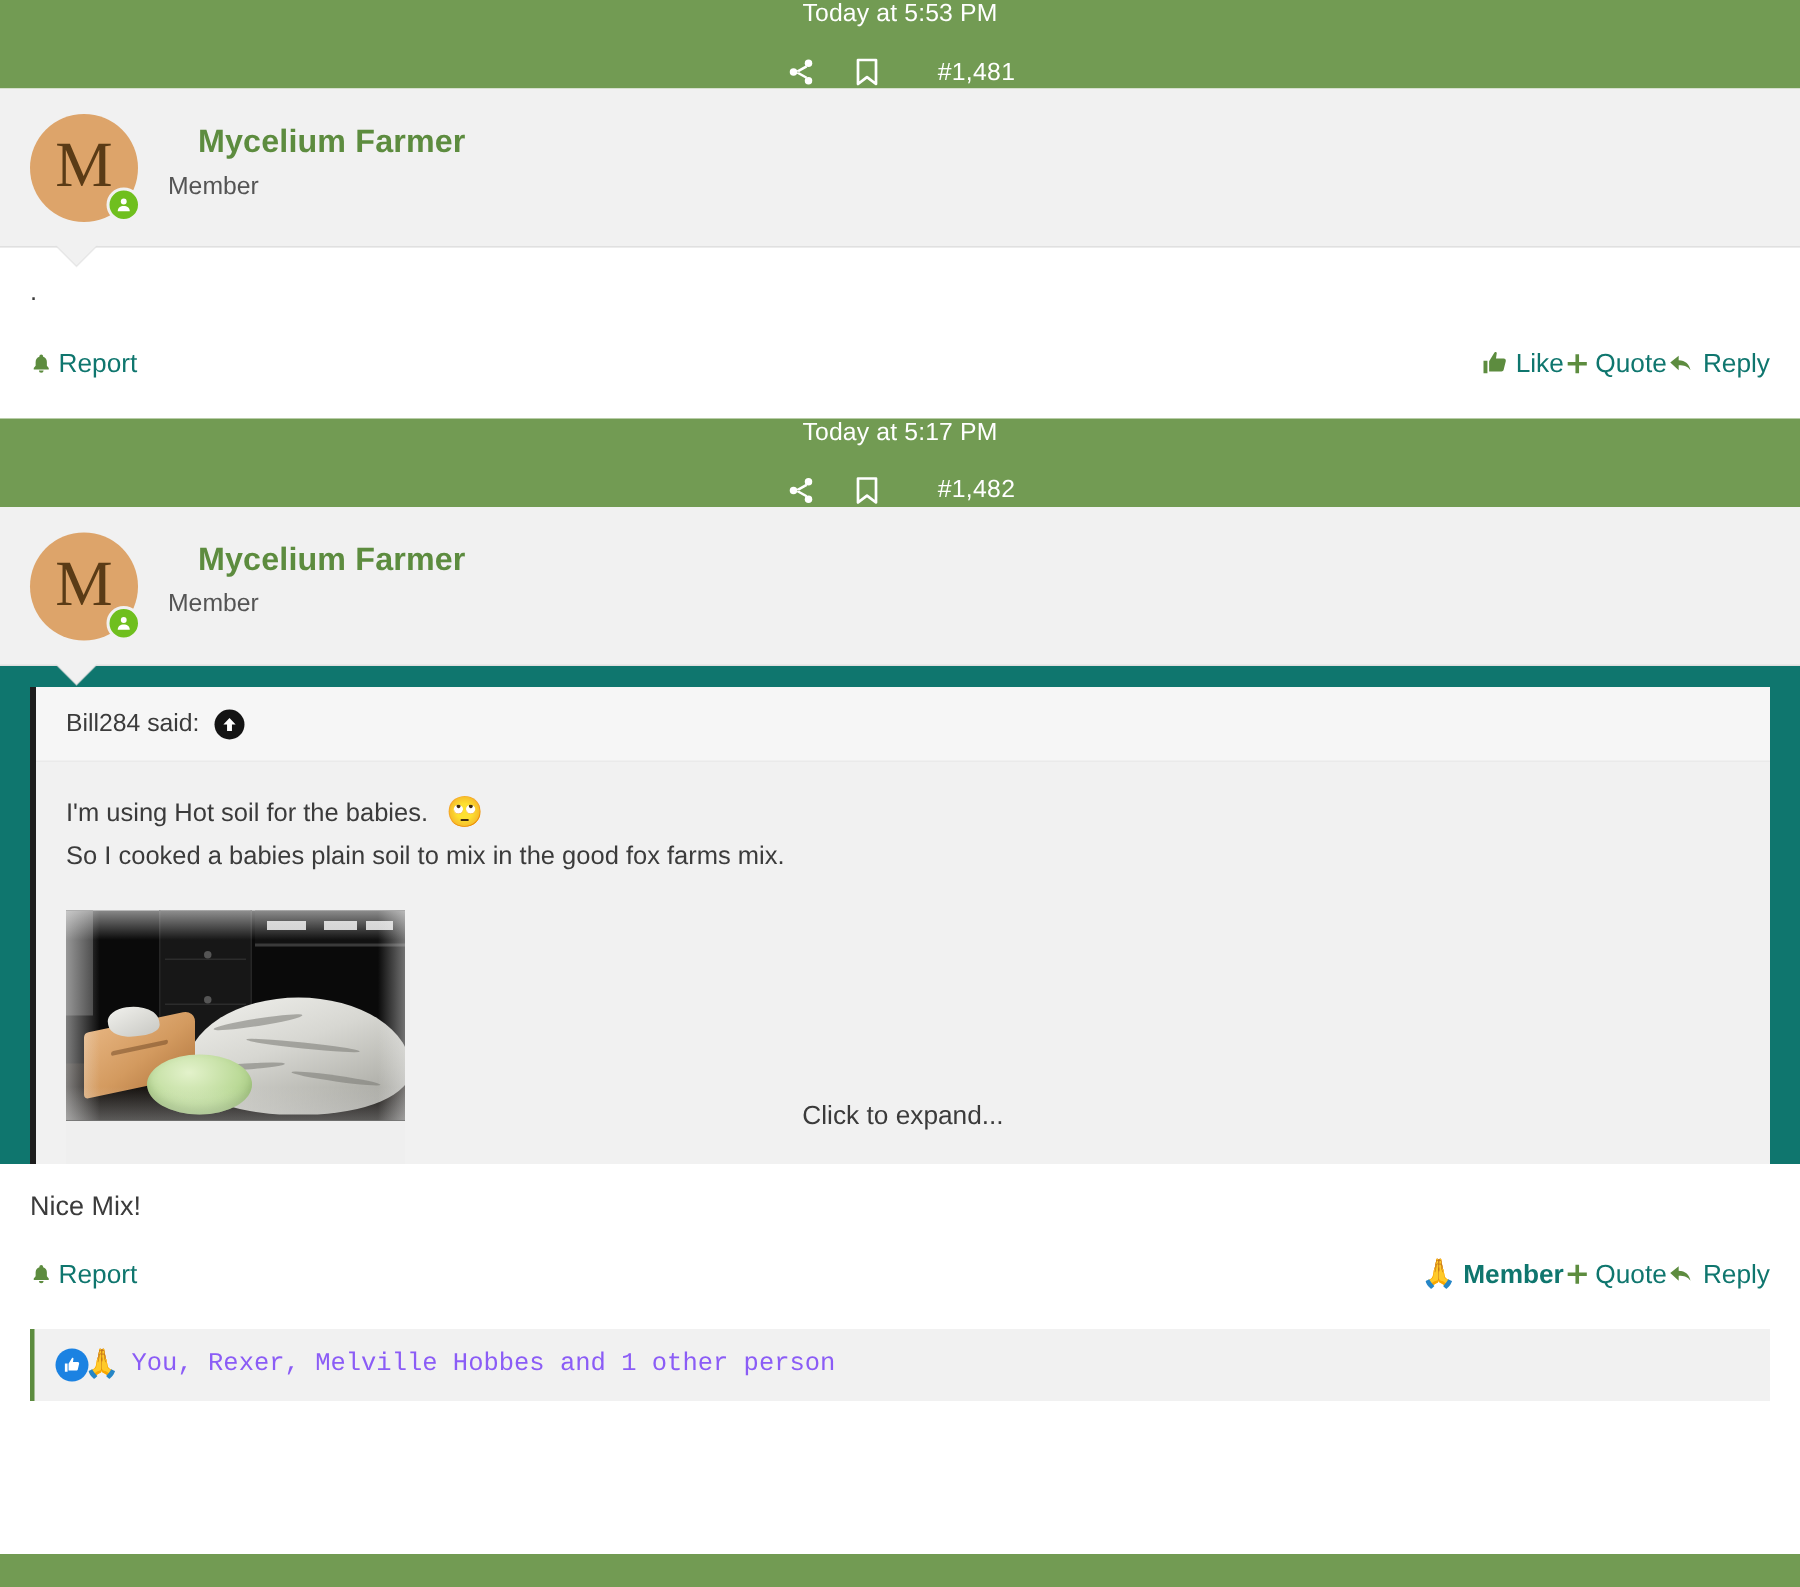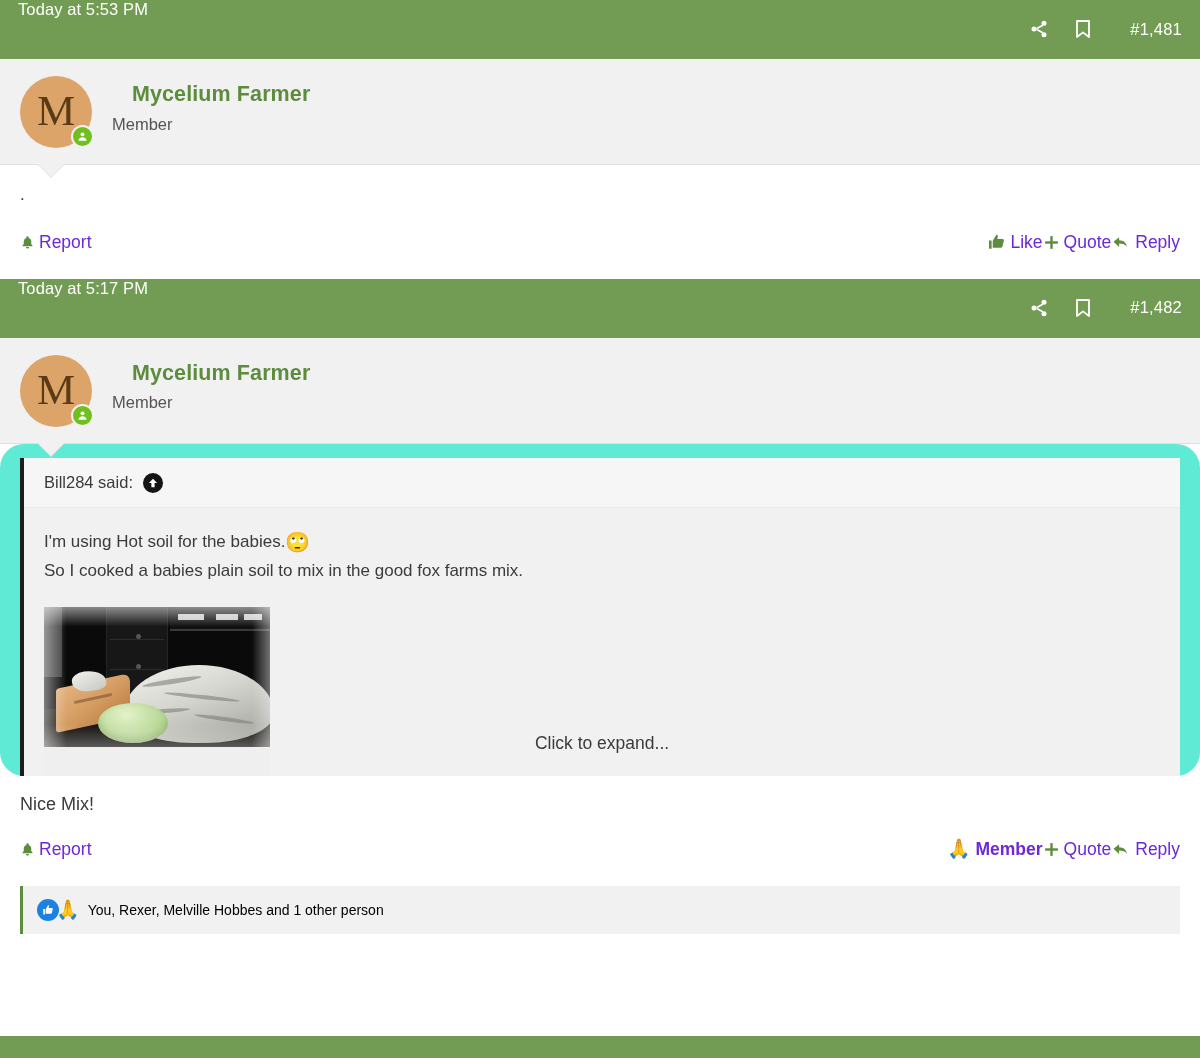--- a/index.html
+++ b/index.html
@@ -16,23 +16,24 @@
 
   .page { width: 1200px; height: 1058px; position: relative; background:#ffffff; }
 
   
   .post { width: 1200px; background: #ffffff; }
 
   .post-header {
     height: 59px;
     background: #729b53;
     display: flex;
-    align-items: flex-start;
+    align-items: center;
     padding: 0 18px 0 18px;
     color: #ffffff;
+    flex-direction: column;
   }
   .post-date {
     font-size: 16.5px;
     color: #ffffff;
     letter-spacing: .1px;
   }
   .header-spacer { flex: 1 1 auto; }
   .header-icons { display: flex; align-items: center; gap: 22px; margin-top: 18px; }
   .hicon {
     width: 22px; height: 22px;
@@ -116,32 +117,33 @@
   .actions {
     display: flex;
     align-items: center;
     padding: 24px 20px 26px 20px;
     background: #ffffff;
   }
   .action-left { display: flex; align-items: center; }
   .action-right { margin-left: auto; display: flex; align-items: center; }
   .act {
     display: inline-flex;
+    align-items: center;
     gap: 4px;
-    color: #6d28d9;
+    color: #0f766e;
     font-size: 17.5px;
     cursor: pointer;
     white-space: nowrap;
   }
   .act.bold { font-weight: bold; }
   .act .glyph { display: inline-flex; align-items: center; justify-content: center; }
   .act .emoji { font-size: 19px; line-height: 1; }
 
   
-  .quote-wrap { padding: 14px 20px 0 20px; background:#5eead4;border-radius:24px; }
+  .quote-wrap { padding: 14px 20px 0 20px; background:#0f766e; }
   .bq {
     border-left: 4px solid #1d1d1d;
     background: #f6f6f6;
     position: relative;
   }
   .bq-head {
     padding: 15px 16px 14px 20px;
     font-size: 16.5px;
     color: #3b3b3b;
     background: #f6f6f6;
@@ -160,20 +162,21 @@
     height: 268px;
     overflow: hidden;
   }
   .bq-line {
     font-size: 17px;
     line-height: 1.7;
     color: #3b3b3b;
     display: flex;
     align-items: center;
     flex-wrap: wrap;
+    gap: 12px;
   }
   .bq-line .emoji { font-size: 20px; line-height: 1; }
   .thumb {
     margin-top: 22px;
     width: 226px;
     height: 200px;
     overflow: hidden;
     position: relative;
     background: #efefef;
   }
@@ -272,21 +275,21 @@
     gap: 8px;
   }
   .react-icons { display:flex; align-items:center; }
   .react-thumb {
     width: 22px; height: 22px; border-radius:50%;
     background:#1b82e2;
     display:inline-flex; align-items:center; justify-content:center;
     position: relative; z-index: 2;
   }
   .react-pray { font-size: 19px; line-height:1; margin-left:-3px; position:relative; z-index:1; }
-  .react-text { color:#000000; font-size: 14px; }
+  .react-text { color:#8b5cf6; font-size: 17px; font-family: Liberation Mono, monospace; }
 
   .post-tail { height: 18px; background:#ffffff; }
 
   .footer-bar { position:absolute; left:0; bottom:0; width:1200px; height:22px; background:#729b53; }
 </style>
 </head>
 <body>
 
 <div class="page">
 

